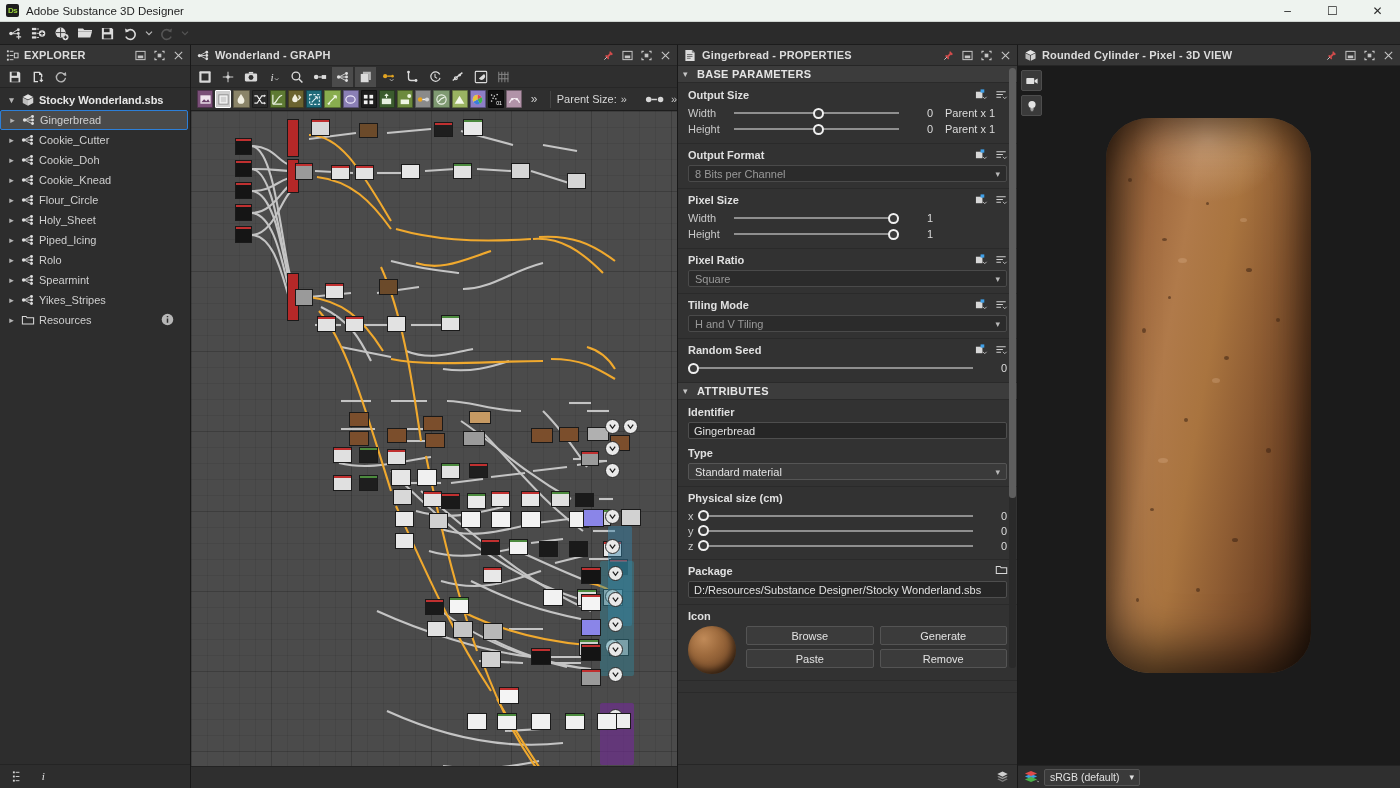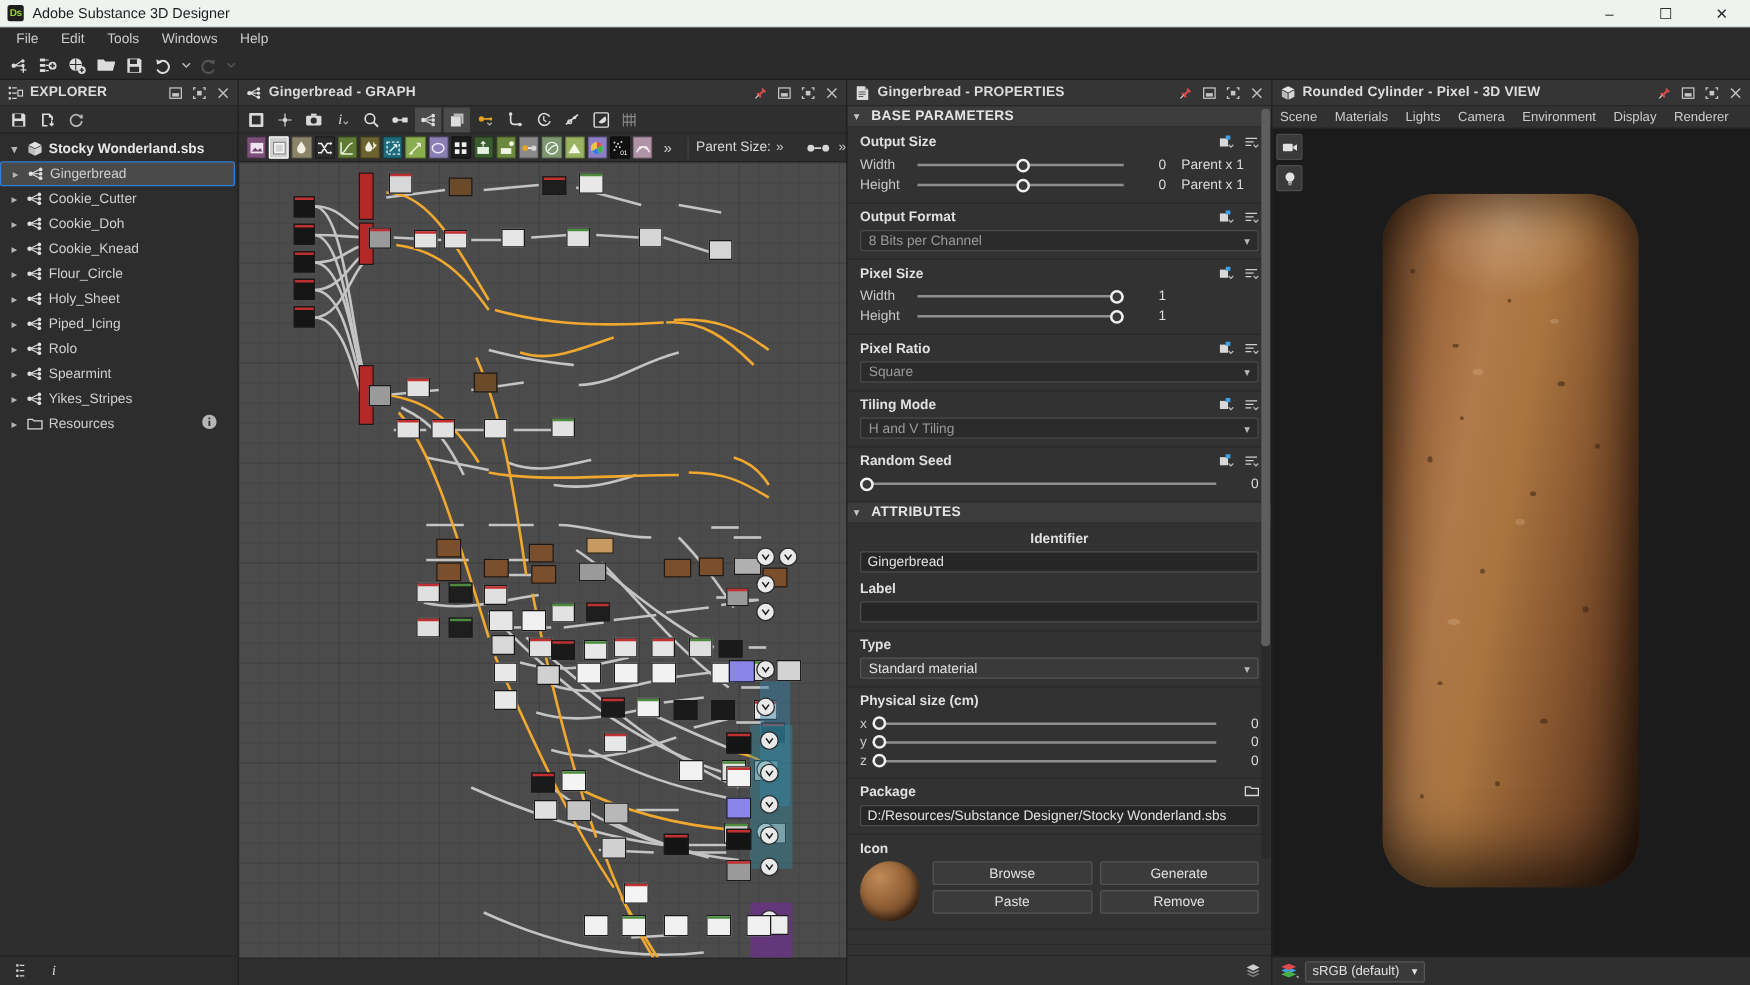--- a/index.html
+++ b/index.html
@@ -141,21 +141,21 @@
   
   .props { width: 340px; flex: 0 0 340px; background: #323232; border-right: 1px solid #191919; }
   .props-body { flex: 1 1 auto; overflow: hidden; position: relative; }
   .section-head {
     height: 17px; background: #3c3c3c; display: flex; align-items: center;
     padding-left: 5px; border-bottom: 1px solid #2a2a2a; margin-bottom: 1px;
   }
   .section-head .chev { width: 14px; color: #c6c6c6; font-size: 9px; }
   .section-head .slabel { font-size: 11px; font-weight: bold; color: #e4e4e4; letter-spacing: .3px; }
   .prow { padding: 5px 10px 6px 10px; border-bottom: 1px solid #2a2a2a; position: relative; }
-  .prow.nb { border-bottom: none; text-align: center; }
+  .prow.nb { border-bottom: none; }
   .plabel { font-size: 11px; font-weight: bold; color: #e0e0e0; margin-bottom: 4px; }
   .pbadges { position: absolute; right: 9px; top: 4px; display: flex; gap: 7px; }
   .badge { width: 13px; height: 13px; display: flex; align-items: center; justify-content: center; }
   .sliderrow { display: flex; align-items: center; height: 16px; font-size: 11px; }
   .sliderrow .sname { width: 46px; color: #c9c9c9; }
   .sliderrow .strack {
     flex: 1 1 auto; height: 14px; position: relative; display: flex; align-items: center;
   }
   .sliderrow .sline { position: absolute; left: 0; right: 0; height: 2px; background: #8f8f8f; }
   .sliderrow .sknob {
@@ -248,27 +248,20 @@
   <div class="titlebar">
     <div class="logo">Ds</div>
     <div class="title">Adobe Substance 3D Designer</div>
     <div class="wctrls">
       <div>–</div>
       <div>☐</div>
       <div>✕</div>
     </div>
   </div>
 
-  <div class="menubar">
-    <div class="mi">File</div>
-    <div class="mi">Edit</div>
-    <div class="mi">Tools</div>
-    <div class="mi">Windows</div>
-    <div class="mi">Help</div>
-  </div>
 
   <div class="maintoolbar">
     <div class="tbtn">
       <svg width="15" height="15" viewBox="0 0 16 16">
           <g fill="#dcdcdc">
         <circle cx="3.2" cy="8" r="1.9"></circle>
             <circle cx="11" cy="4" r="1.5"></circle>
             <circle cx="11" cy="8" r="1.5"></circle>
         <path d="M4.6 7.6 L10 4.1 M4.6 8.2 L10 8.2" stroke="#dcdcdc" stroke-width="1" fill="none"></path>
         <path d="M12 11h2v1.2h-2V14h-1.2v-1.8H9V11h1.8V9.2H12z"></path>
@@ -608,21 +601,21 @@
           <svg width="13" height="13" viewBox="0 0 16 16">
               <g fill="#e0e0e0">
                 <circle cx="3" cy="8" r="2"></circle>
                 <circle cx="12" cy="4" r="1.7"></circle>
                 <circle cx="12" cy="8" r="1.7"></circle>
                 <circle cx="12" cy="12" r="1.7"></circle>
                 <path d="M4.6 7.4L10.5 4.3M4.8 8h5.5M4.6 8.6l5.9 3.1" stroke="#e0e0e0" stroke-width="1" fill="none"></path>
               </g>
             </svg>
         </div>
-        <div class="phtitle">Gingerbread - GRAPH</div>
+        <div class="phtitle">Wonderland - GRAPH</div>
         <div class="phbtns">
           <div class="phb">
             <svg width="11" height="11" viewBox="0 0 12 12">
                 <path fill="#d14b4b" d="M7.6 1.2l3.2 3.2-1.2 1.2-1-.3-2.4 2.4.5 1.6-1 1L2.3 6.5l1-1 1.6.5L7.3 3.6l-.3-1z"></path>
                 <path d="M4.2 7.8L1.5 10.5" stroke="#d7d7d7" stroke-width="1"></path>
               </svg>
           </div>
           <div class="phb">
             <svg width="11" height="11" viewBox="0 0 12 12">
                 <rect x="1" y="1.5" width="10" height="9" fill="none" stroke="#c4c4c4" stroke-width="1.1"></rect>
@@ -1510,26 +1503,20 @@
           <span class="slabel">ATTRIBUTES</span>
         </div>
 
         <div class="prow nb" style="padding-bottom:3px;">
           <div class="plabel">Identifier</div>
           <div class="tfield">
             <span>Gingerbread</span>
           </div>
         </div>
 
-        <div class="prow" style="padding-top:4px;">
-          <div class="plabel">Label</div>
-          <div class="tfield">
-            <span></span>
-          </div>
-        </div>
 
         <div class="prow">
           <div class="plabel">Type</div>
           <div class="combo enabled">
             <span>Standard material</span>
             <span class="cchev">▾</span>
           </div>
         </div>
 
         <div class="prow">
@@ -1638,29 +1625,20 @@
               </svg>
           </div>
           <div class="phb">
             <svg width="11" height="11" viewBox="0 0 12 12">
                 <path d="M2 2l8 8M10 2l-8 8" stroke="#c4c4c4" stroke-width="1.2"></path>
               </svg>
           </div>
         </div>
       </div>
 
-      <div class="v3-tabs">
-        <div class="vt">Scene</div>
-        <div class="vt">Materials</div>
-        <div class="vt">Lights</div>
-        <div class="vt">Camera</div>
-        <div class="vt">Environment</div>
-        <div class="vt">Display</div>
-        <div class="vt">Renderer</div>
-      </div>
 
       <div class="v3-canvas">
         <div class="v3-side">
           <div class="v3-sbtn">
             <svg width="14" height="14" viewBox="0 0 16 16">
                 <rect x="1.5" y="4.5" width="9" height="7" rx="1" fill="#e0e0e0"></rect>
                 <path fill="#e0e0e0" d="M11 7l3.4-2v6L11 9z"></path>
               </svg>
           </div>
           <div class="v3-sbtn">

